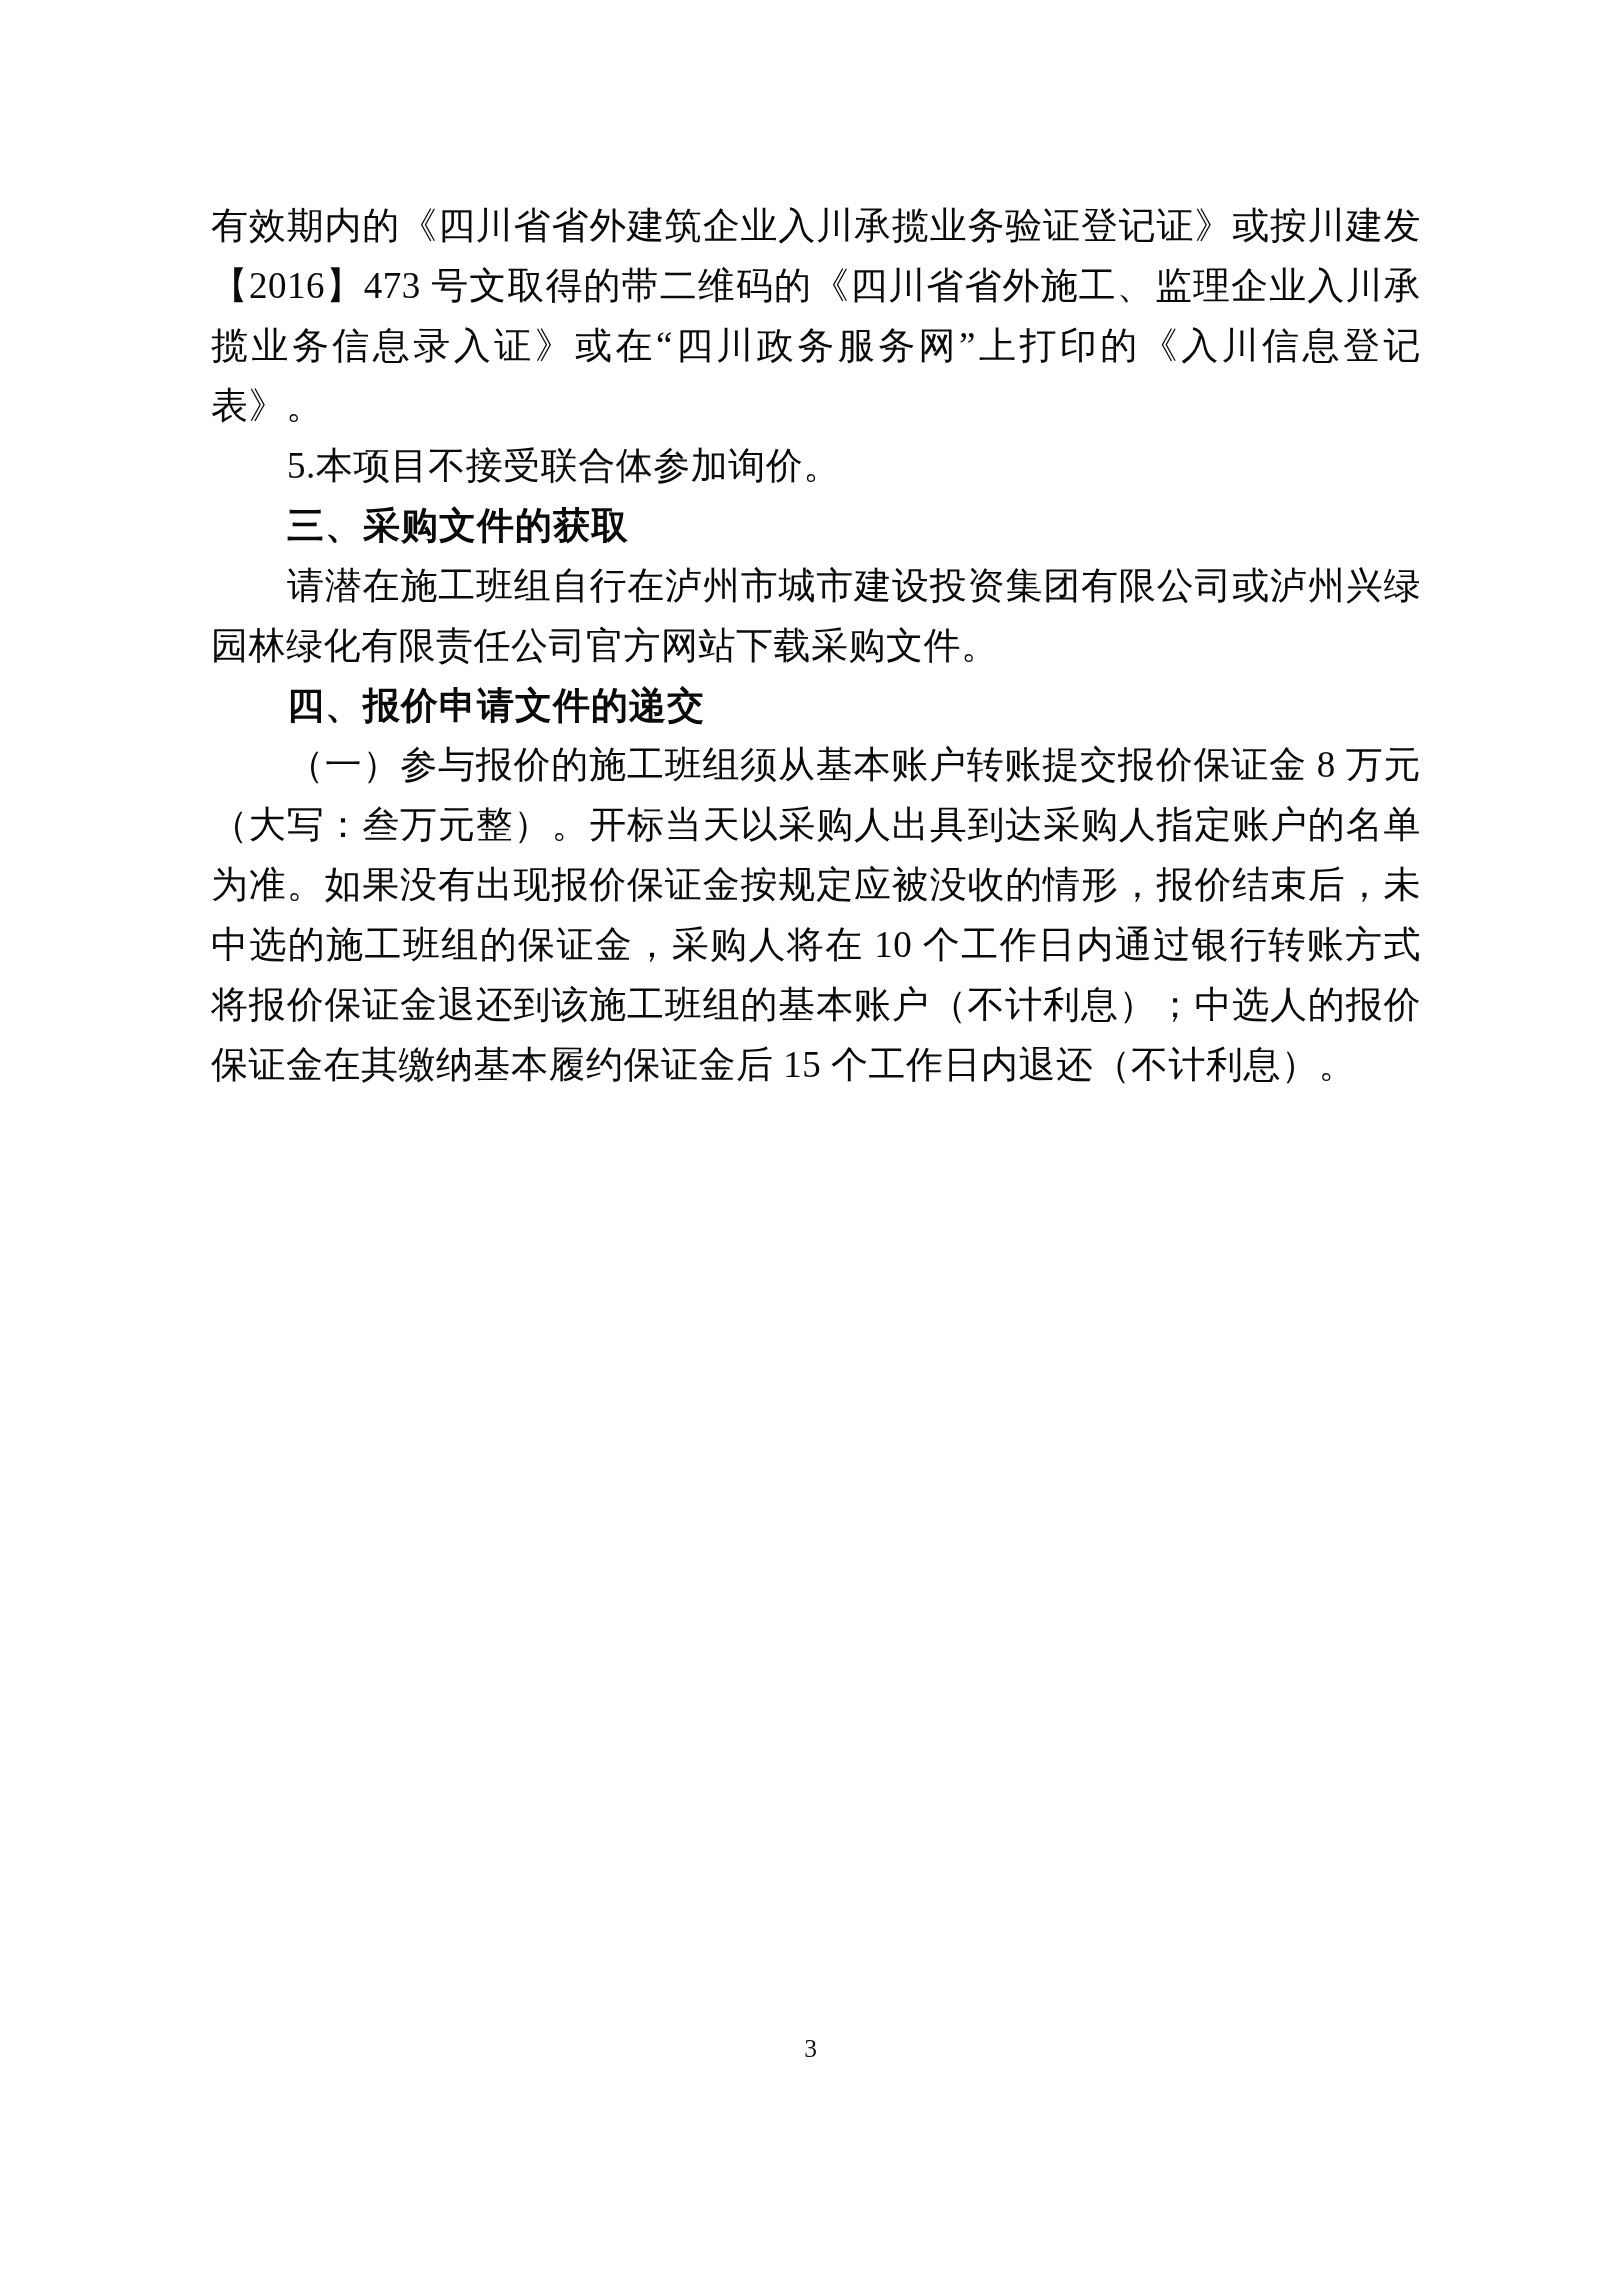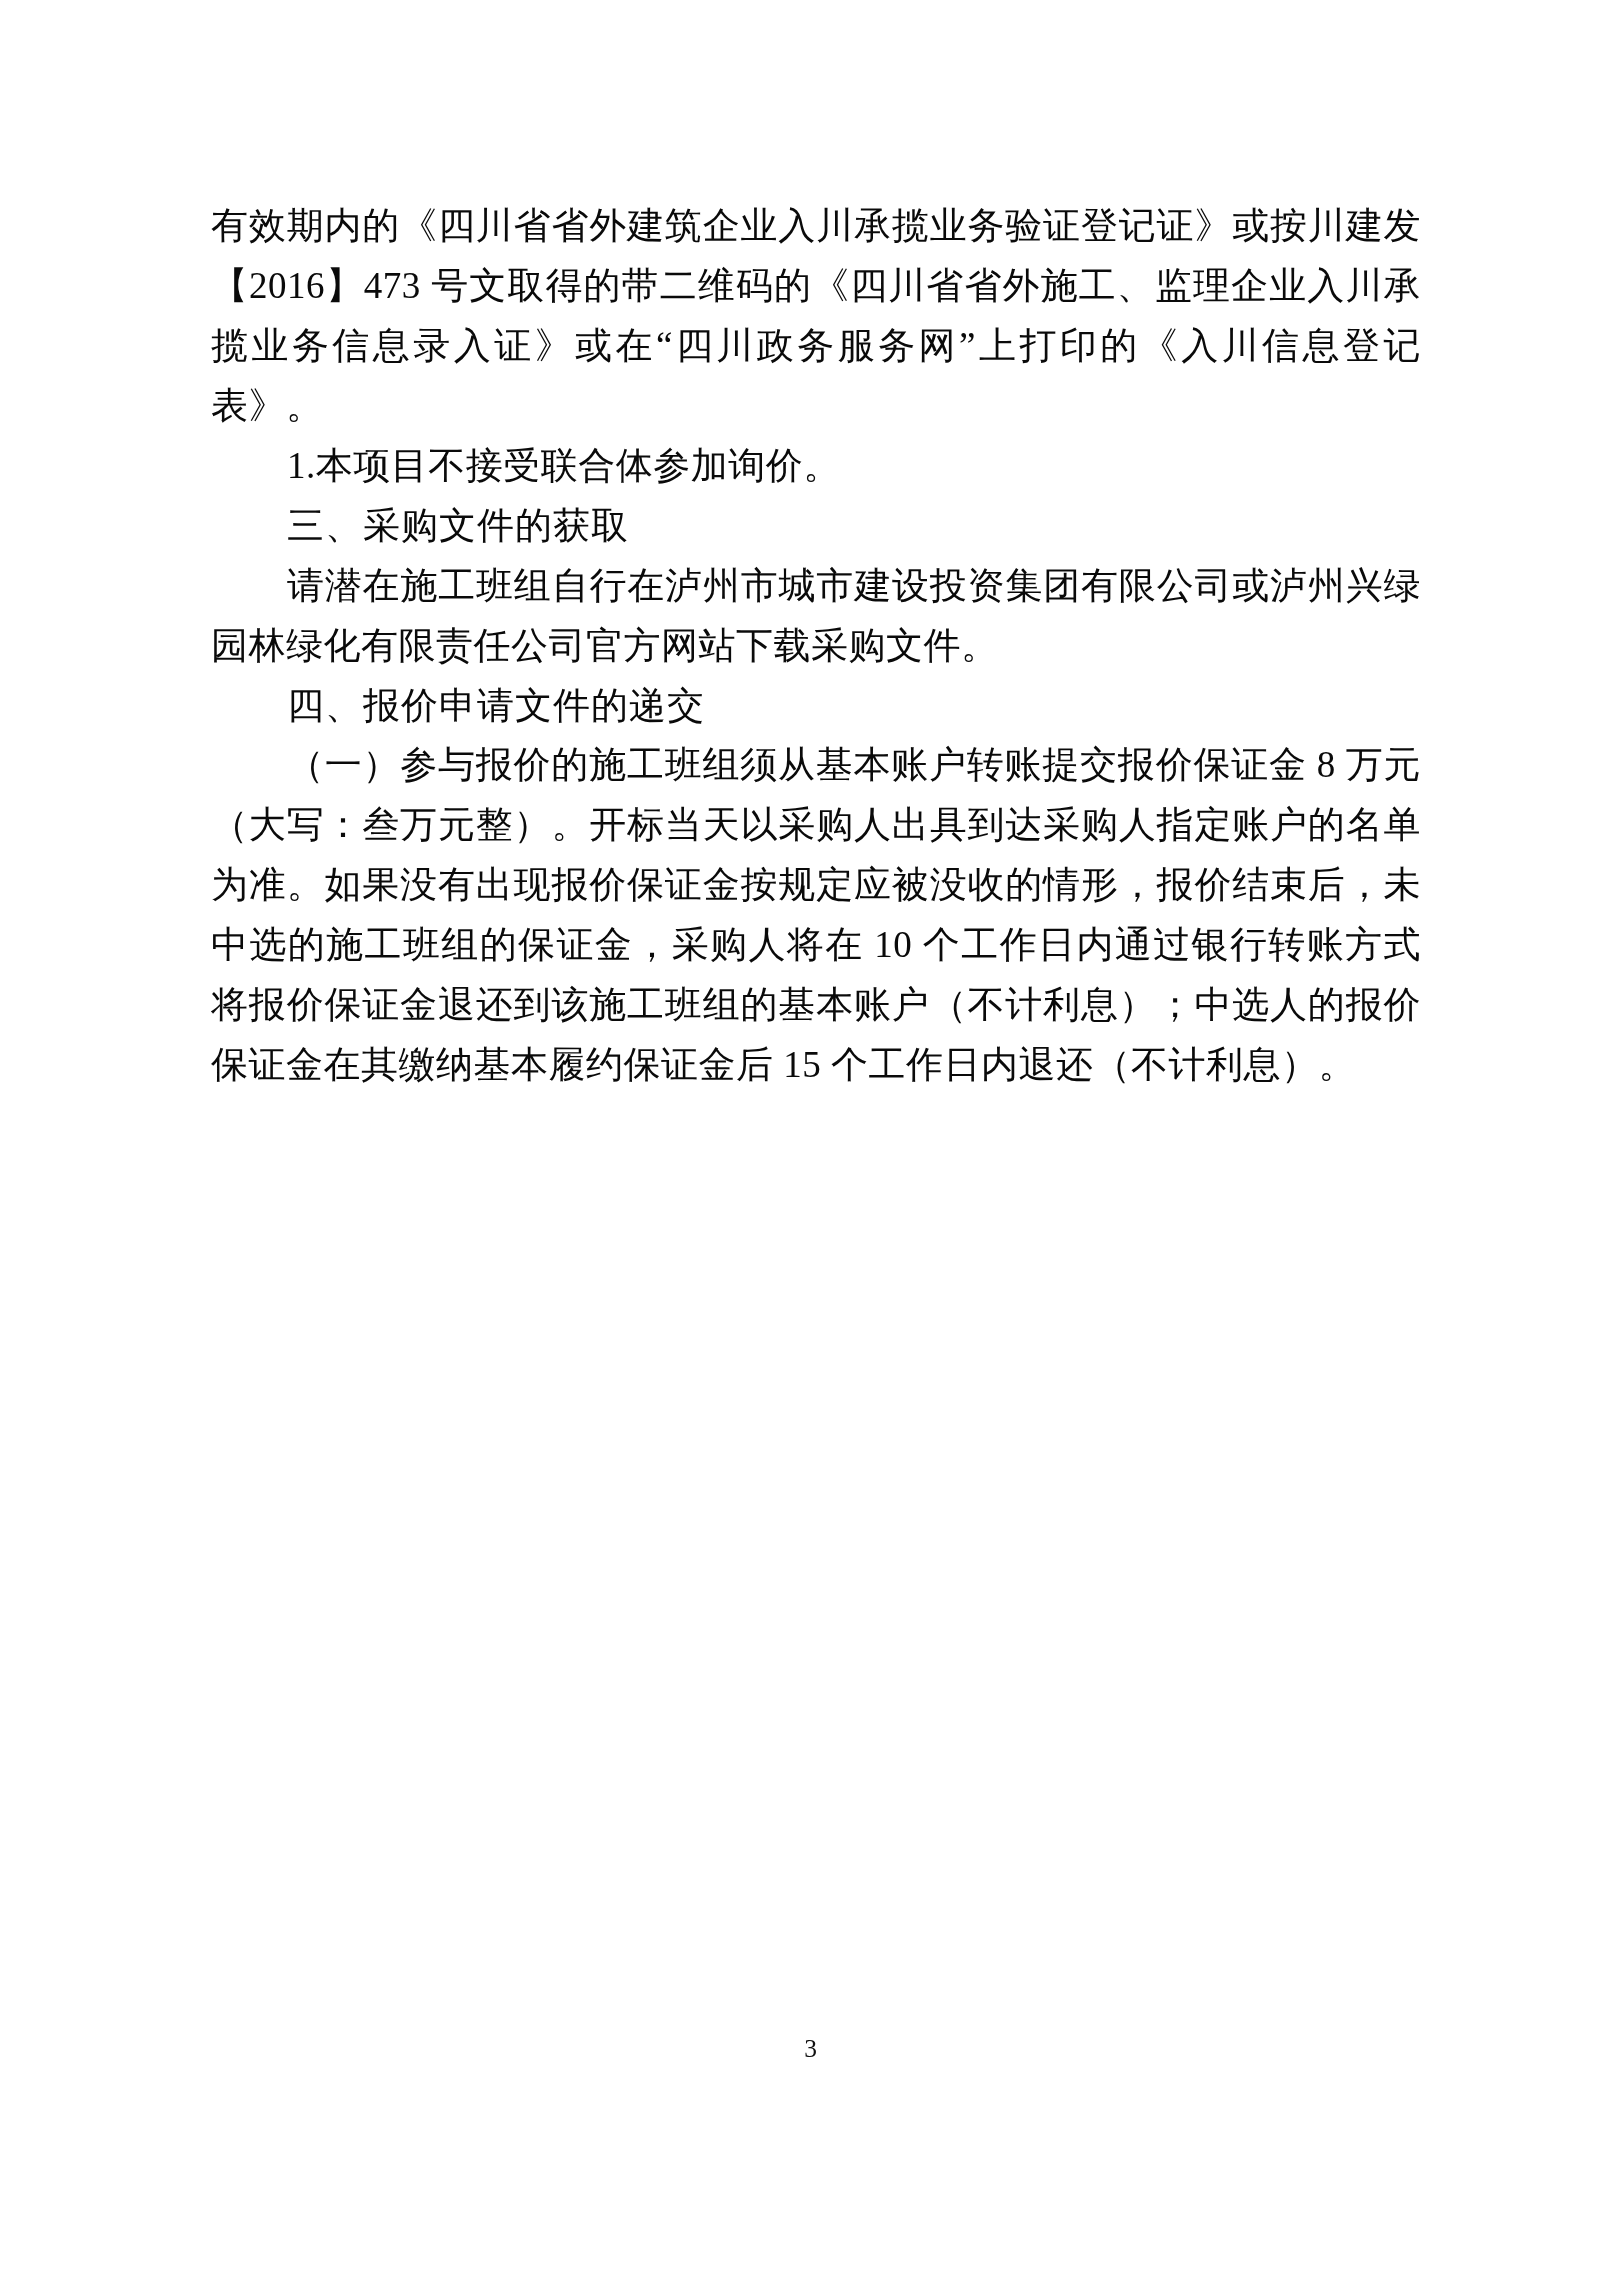--- a/index.html
+++ b/index.html
@@ -32,21 +32,21 @@
     text-justify: inter-ideograph;
     margin: 0 0 0 0;
     word-break: break-all;
   }
   .indent {
     text-indent: 76px;
   }
   .heading {
     font-size: 37px;
     line-height: 1.62;
-    font-weight: normal;
+    font-weight: bold;
     text-indent: 76px;
     letter-spacing: 1px;
     margin: 0;
   }
   .u {
     text-decoration: underline;
     text-underline-offset: 5.9px;
     text-decoration-thickness: 1.5px;
   }
   .pagenum {
@@ -61,21 +61,21 @@
   }
 </style>
 </head>
 <body>
 
 <div class="page">
   <div class="content">
 
     <p class="para">有效期内的《四川省省外建筑企业入川承揽业务验证登记证》或按川建发【2016】473 号文取得的带二维码的《四川省省外施工、监理企业入川承揽业务信息录入证》或在“四川政务服务网”上打印的《入川信息登记表》。</p>
 
-    <p class="para indent">1.本项目不接受联合体参加询价。</p>
+    <p class="para indent">5.本项目不接受联合体参加询价。</p>
 
     <p class="heading">三、采购文件的获取</p>
 
     <p class="para indent">请潜在施工班组自行在泸州市城市建设投资集团有限公司或泸州兴绿园林绿化有限责任公司官方网站下载采购文件。</p>
 
     <p class="heading">四、报价申请文件的递交</p>
 
 
 
 

